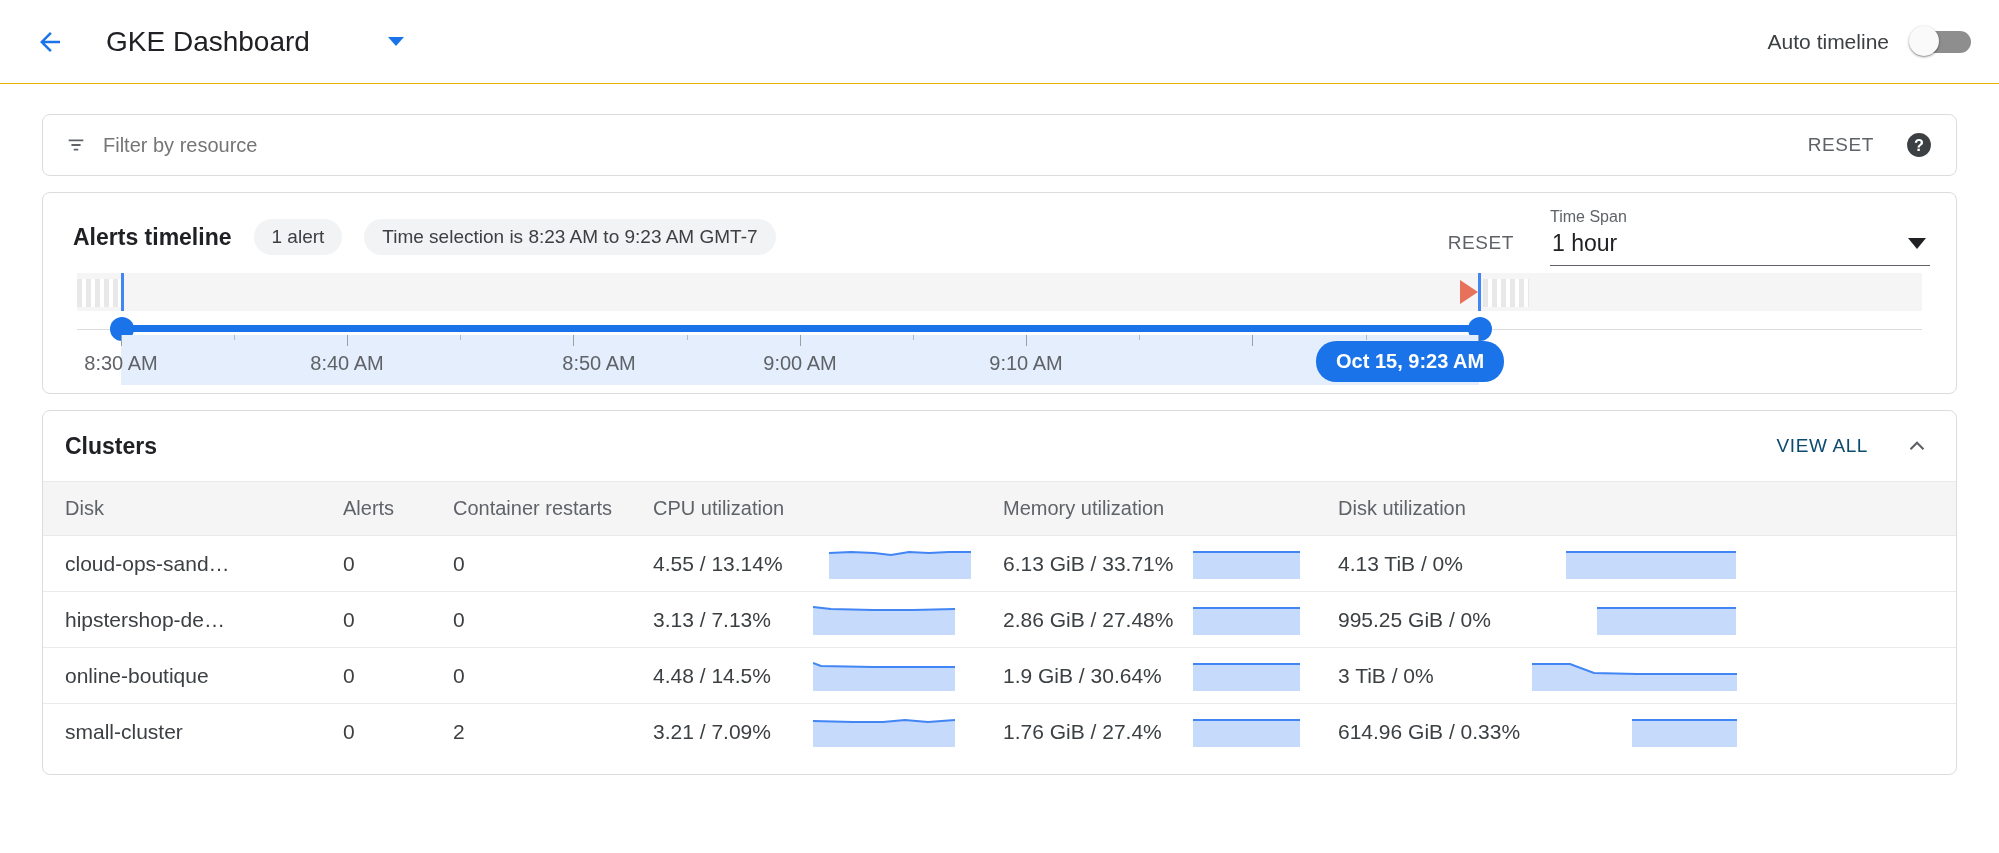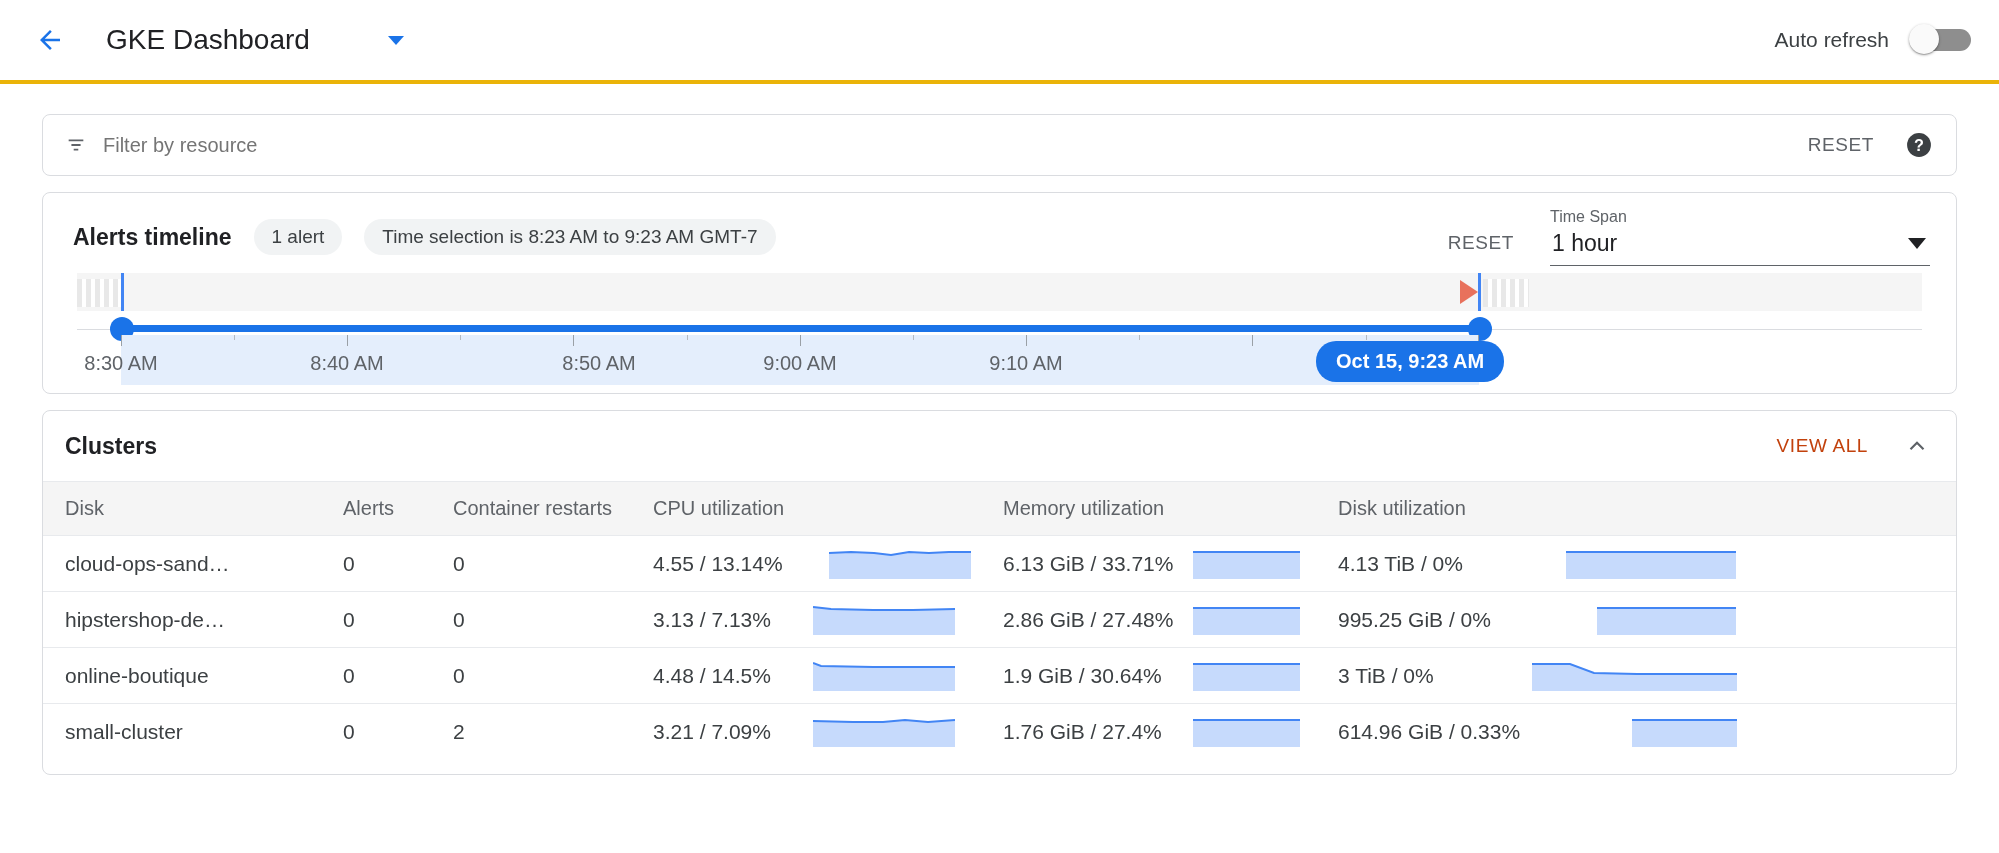--- a/index.html
+++ b/index.html
@@ -10,21 +10,21 @@
     color: #202124;
     overflow: hidden;
   }
 
   
   .appbar {
     position: relative;
     height: 84px;
     display: flex;
     align-items: center;
-    border-bottom: 4px solid #eab308;
+    border-bottom: 1px solid #eab308;
     padding: 0 28px 0 24px;
   }
   .back-btn {
     width: 52px; height: 52px;
     display: flex; align-items: center; justify-content: center;
     border-radius: 50%;
     cursor: pointer;
     flex: none;
   }
   .back-btn svg { display:block; }
@@ -300,21 +300,21 @@
   .cl-title { font-size: 23px; font-weight: 700; }
   .cl-head-right {
     margin-left: auto;
     display: flex;
     align-items: center;
     gap: 36px;
   }
   .view-all {
     font-size: 19px;
     letter-spacing: .6px;
-    color: #c2410c;
+    color: #0c4a6e;
     cursor: pointer;
   }
   .chevron-up { width: 26px; height: 26px; display:block; cursor: pointer; }
 
   table.cl-table {
     width: 100%;
     border-collapse: collapse;
     table-layout: fixed;
   }
   table.cl-table thead th {
@@ -365,21 +365,21 @@
     <span>
       <svg width="30" height="30" viewBox="0 0 24 24" fill="#1a73e8">
         <path d="M20 11H7.83l5.59-5.59L12 4l-8 8 8 8 1.41-1.41L7.83 13H20v-2z"></path>
       </svg>
     </span>
   </div>
   <div class="appbar-title">GKE Dashboard</div>
   <div class="title-caret"></div>
 
   <div class="appbar-right">
-    <span class="auto-refresh-label">Auto refresh</span>
+    <span class="auto-refresh-label">Auto timeline</span>
     <div class="switch">
       <div class="switch-track"></div>
       <div class="switch-knob"></div>
     </div>
   </div>
 </div>
 
 <div class="page">
 
   <div class="card filter-card">

